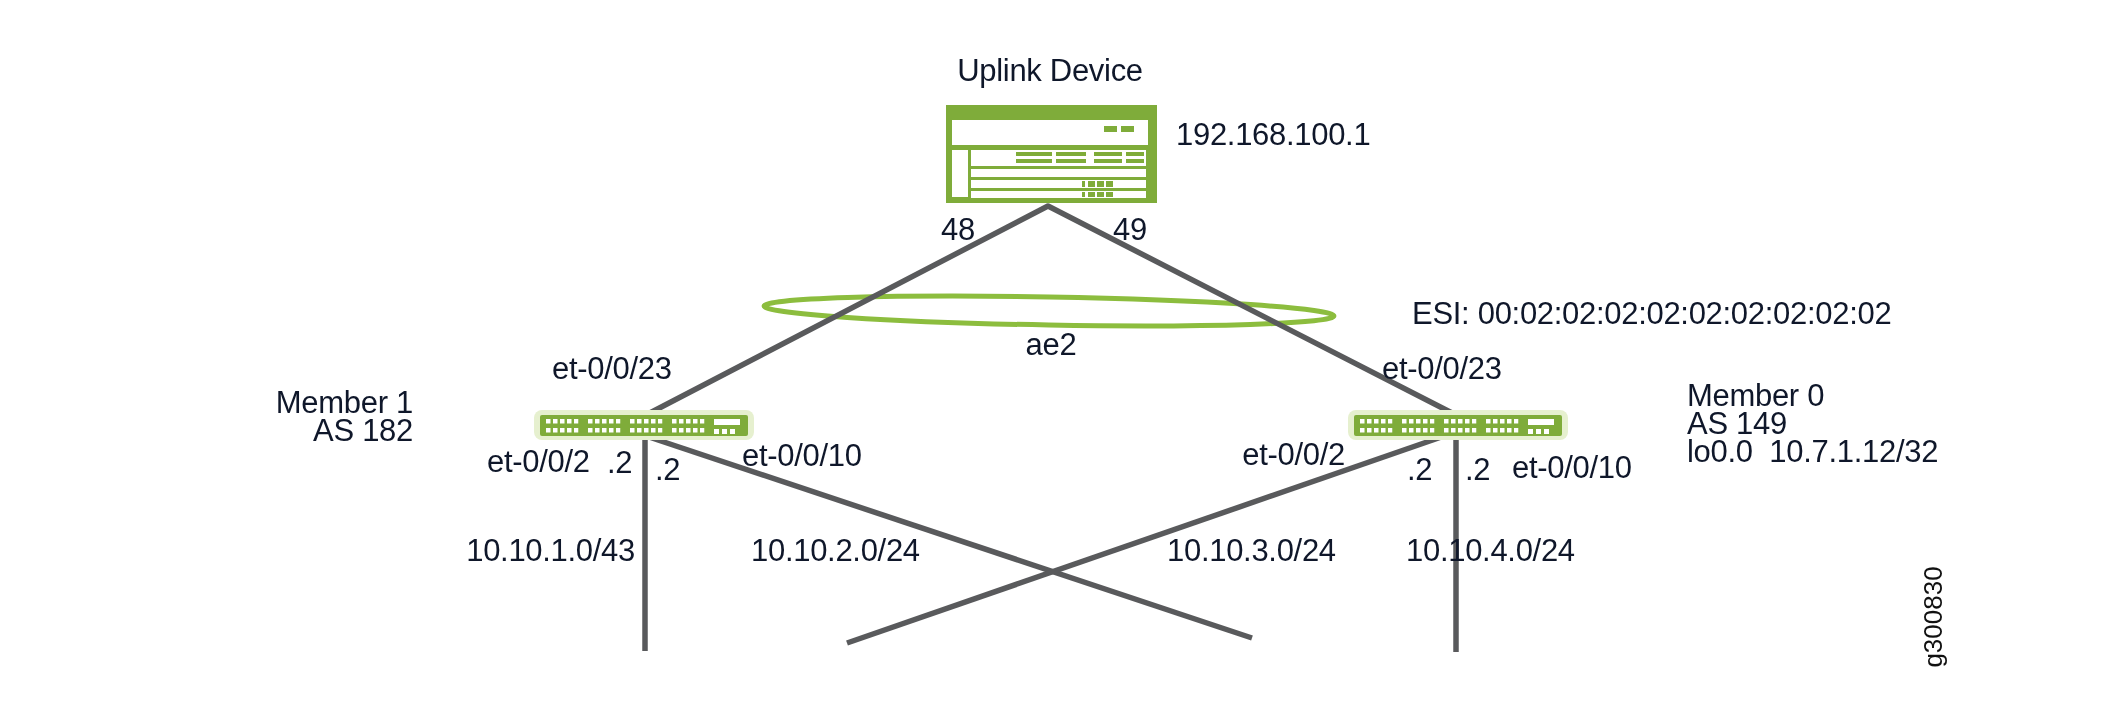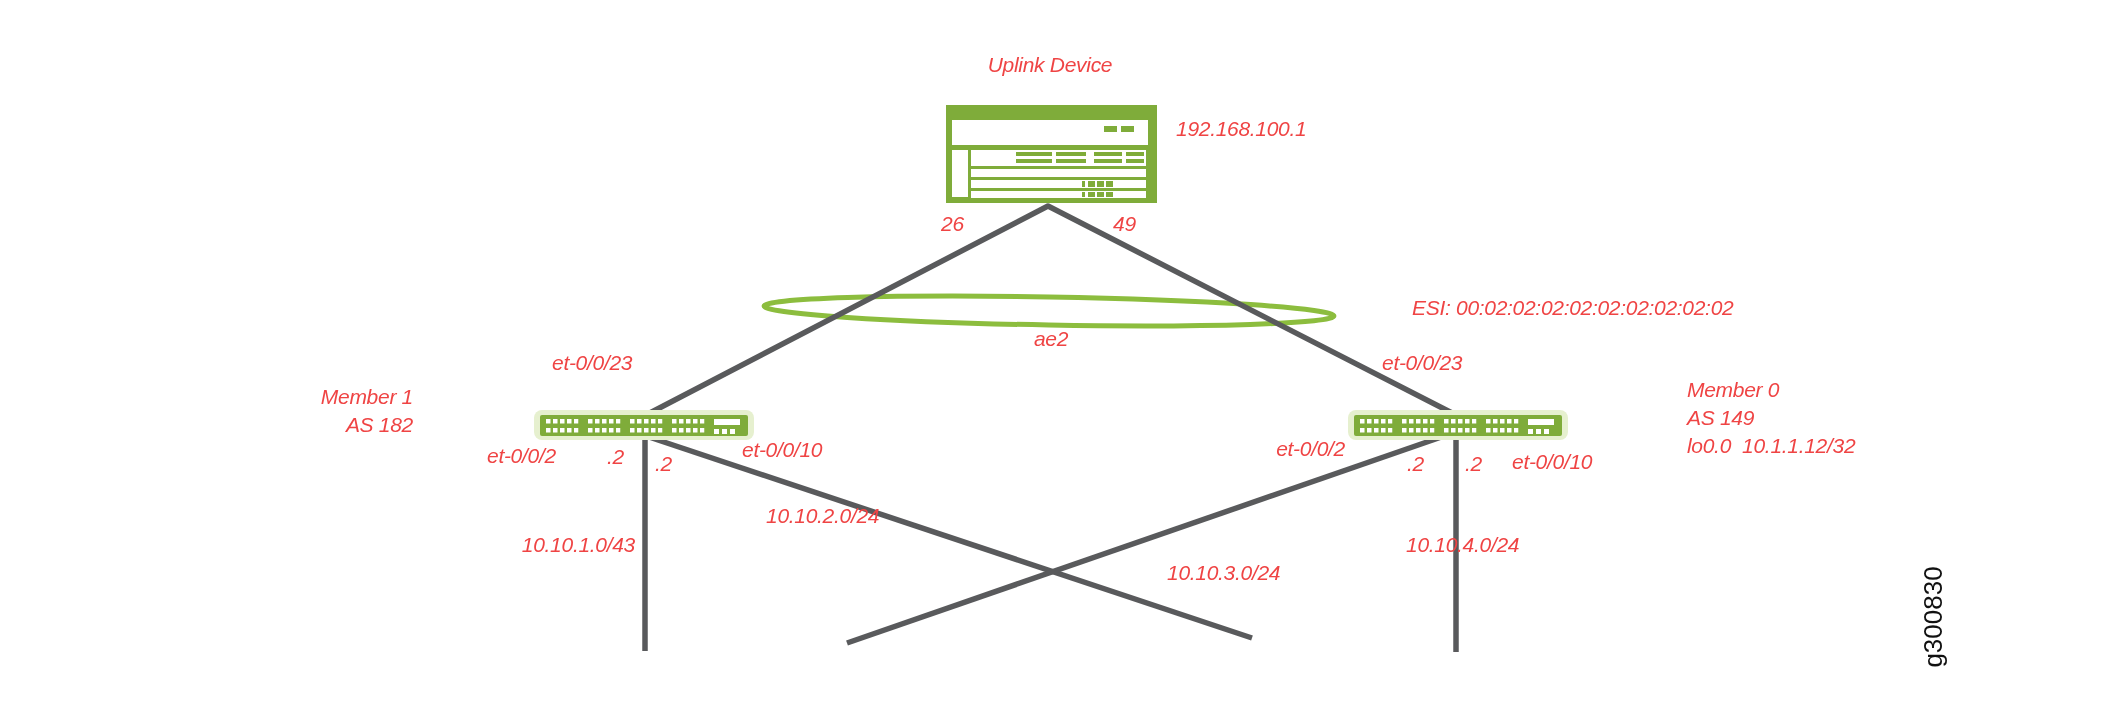--- a/index.html
+++ b/index.html
@@ -6,26 +6,25 @@
   #canvas{
     position:relative;
     width:2101px;height:723px;
     background:#fff;
     overflow:hidden;
     font-family:"Liberation Sans",sans-serif;
   }
   svg.layer{position:absolute;left:0;top:0;}
   .lbl{
     position:absolute;
-    font-size:21px;
+    font-size:31px;
     line-height:1.2;
-    color:#ef4444;
+    color:#0f172a;
     letter-spacing:-0.3px;
     white-space:pre;
-    font-style:italic;
   }
   .r{text-align:left;}
   .c{text-align:center;}
   .wm{
     position:absolute;
     left:1933px;top:617px;
     transform:translate(-50%,-50%) rotate(-90deg);
     font-size:26px;color:#111;
     letter-spacing:0;
   }
@@ -100,21 +99,21 @@
     </g>
 
     <use href="#switch-icon"></use>
     <use href="#switch-icon" x="814"></use>
   </svg>
 
   <div class="lbl c" style="left:900px;top:52px;width:300px;">Uplink Device</div>
 
   <div class="lbl" style="left:1176px;top:116px;">192.168.100.1</div>
 
-  <div class="lbl" style="left:941px;top:211px;">26</div>
+  <div class="lbl" style="left:941px;top:211px;">48</div>
 
   <div class="lbl" style="left:1113px;top:211px;">49</div>
 
   <div class="lbl" style="left:1412px;top:295px;">ESI: 00:02:02:02:02:02:02:02:02:02</div>
 
   <div class="lbl c" style="left:1001px;top:326px;width:100px;">ae2</div>
 
   <div class="lbl" style="left:552px;top:350px;">et-0/0/23</div>
 
   <div class="lbl r" style="right:1688px;top:384px;">Member 1</div>
@@ -122,27 +121,27 @@
 
   <div class="lbl" style="left:487px;top:443px;">et-0/0/2</div>
   <div class="lbl" style="left:607px;top:444px;">.2</div>
   <div class="lbl" style="left:655px;top:451px;">.2</div>
   <div class="lbl" style="left:742px;top:437px;">et-0/0/10</div>
 
   <div class="lbl" style="left:1382px;top:350px;">et-0/0/23</div>
 
   <div class="lbl" style="left:1687px;top:377px;">Member 0</div>
   <div class="lbl" style="left:1687px;top:405px;">AS 149</div>
-  <div class="lbl" style="left:1687px;top:433px;">lo0.0  10.1.1.12/32</div>
+  <div class="lbl" style="left:1687px;top:433px;">lo0.0  10.7.1.12/32</div>
 
   <div class="lbl r" style="right:756px;top:436px;">et-0/0/2</div>
   <div class="lbl" style="left:1407px;top:451px;">.2</div>
   <div class="lbl" style="left:1465px;top:451px;">.2</div>
   <div class="lbl" style="left:1512px;top:449px;">et-0/0/10</div>
 
   <div class="lbl r" style="right:1466px;top:532px;">10.10.1.0/43</div>
-  <div class="lbl" style="left:751px;top:503px;margin-left:15px;">10.10.2.0/24</div>
-  <div class="lbl" style="left:1167px;top:532px;margin-top:28px;">10.10.3.0/24</div>
+  <div class="lbl" style="left:751px;top:532px;">10.10.2.0/24</div>
+  <div class="lbl" style="left:1167px;top:532px;">10.10.3.0/24</div>
   <div class="lbl" style="left:1406px;top:532px;">10.10.4.0/24</div>
 
   <div class="wm">g300830</div>
 
 </div>
 
 </body></html>

